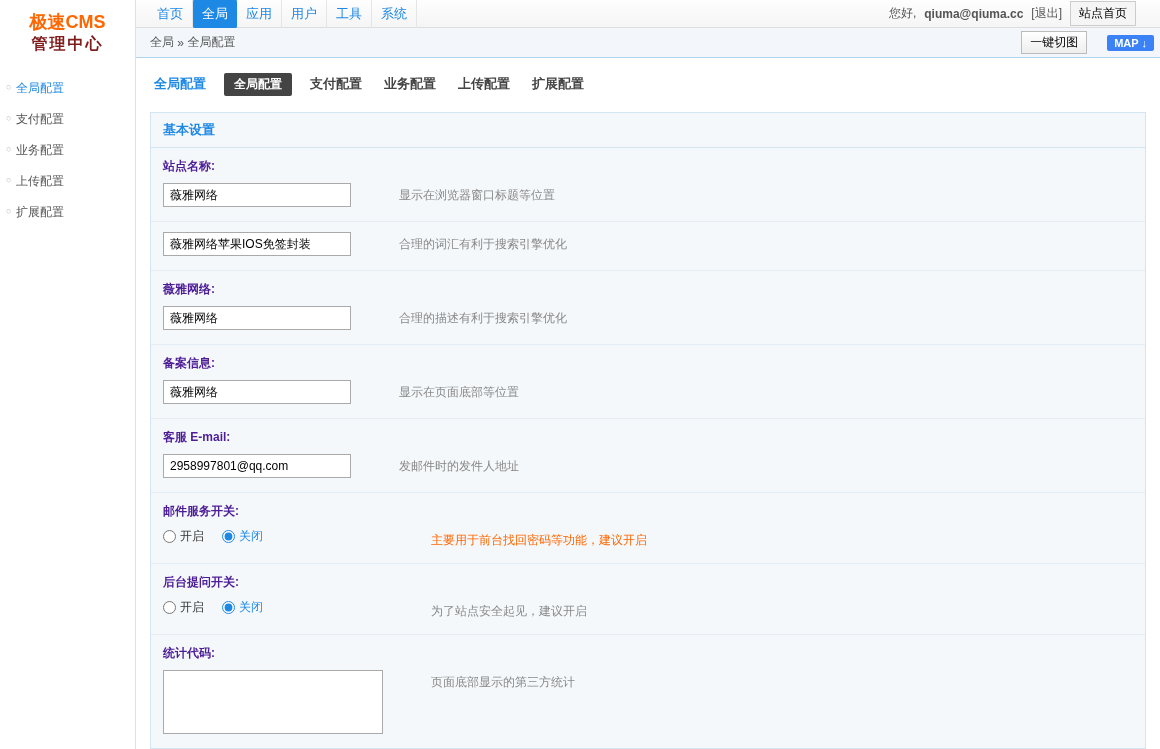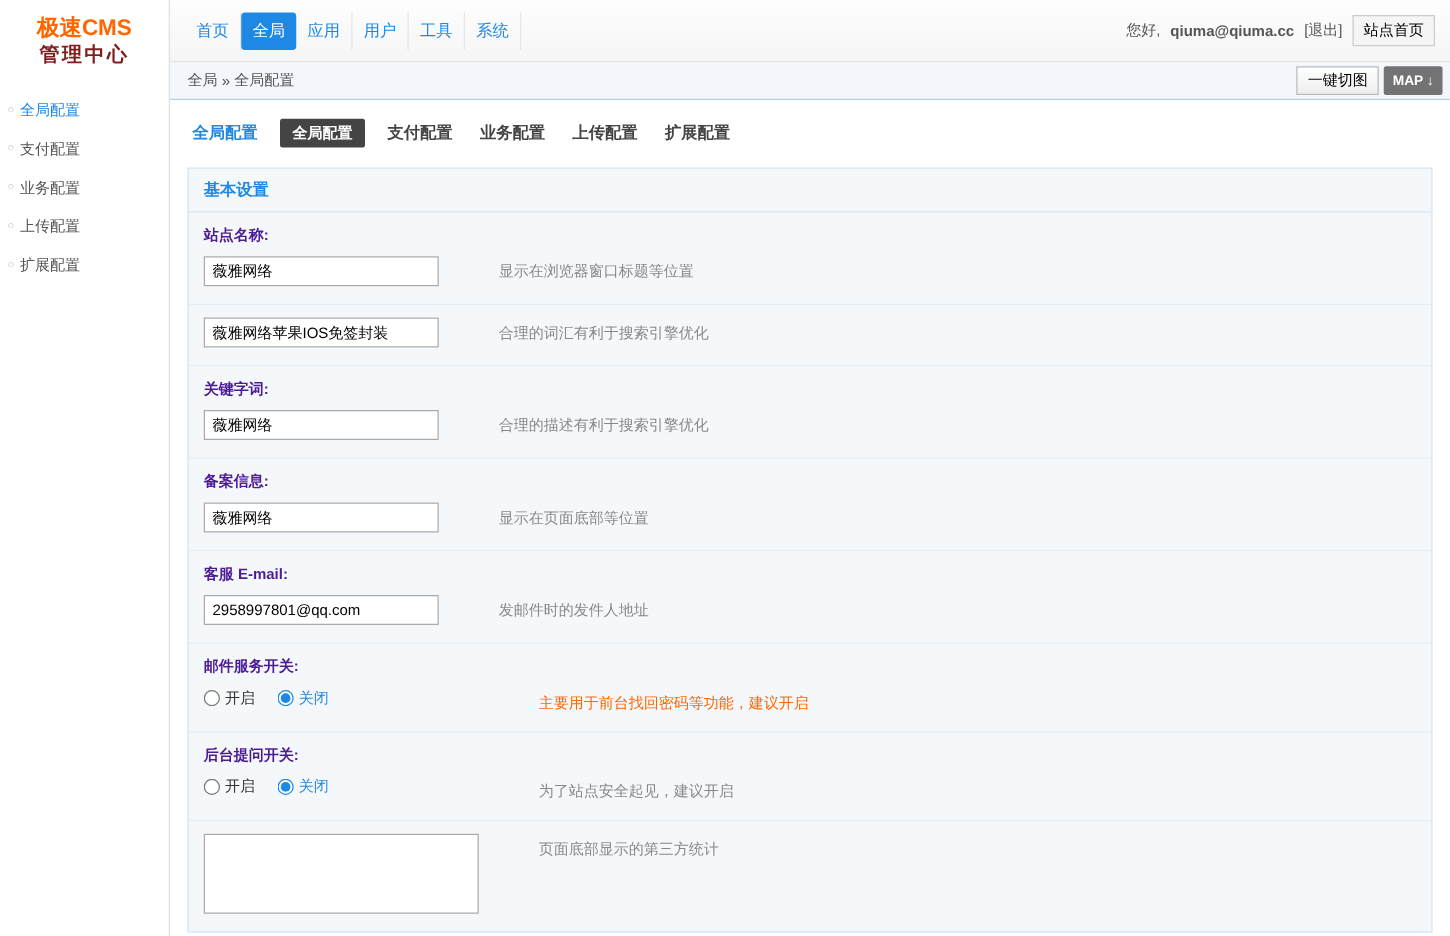--- a/index.html
+++ b/index.html
@@ -14,33 +14,33 @@
     .logo-line2 { color: #7f1d1d; font-size: 16px; font-weight: bold; letter-spacing: 2px; }
     .sidebar-menu { padding: 6px 0; flex: 1; }
     .sidebar-item { padding: 7px 16px; color: #555; cursor: pointer; position: relative; }
     .sidebar-item::before { content: "○"; color: #bbb; font-size: 9px; position: absolute; left: 6px; top: 9px; }
     .sidebar-item.active { color: #1e88e5; }
     
     
     .main { flex: 1; display: flex; flex-direction: column; }
     
     
-    .topbar { height: 50px; background: linear-gradient(#fefefe,#f5f5f5); border-bottom: 1px solid #ddd; display: flex; align-items: center; padding: 0 12px; position: relative; }
+    .topbar { height: 28px; background: linear-gradient(#fefefe,#f5f5f5); border-bottom: 1px solid #ddd; display: flex; align-items: center; padding: 0 12px; position: relative; }
     .topnav { display: flex; gap: 0; }
     .topnav-item { padding: 6px 9px; color: #1e88e5; font-size: 13px; cursor: pointer; border-right: 1px solid #e5e5e5; }
     .topnav-item.active { background: #1e88e5; color: #fff; border-radius: 3px; border-right: none; }
-    .topbar-right { position: absolute; right: 12px; display: flex; align-items: center; gap: 8px; color: #555; }
+    .topbar-right { position: absolute; right: 24px; display: flex; align-items: center; gap: 8px; color: #555; }
     .topbar-right .btn-home { border: 1px solid #ccc; padding: 3px 8px; background: #f5f5f5; cursor: pointer; font-size: 12px; }
     .topbar-right .logout { color: #555; }
     
     
     .breadcrumb { height: 30px; background: #f3f7fb; border-bottom: 1px solid #aed6f1; display: flex; align-items: center; padding: 0 14px; font-size: 12px; color: #555; position: relative; }
-    .breadcrumb-right { position: absolute; right: 6px; display: flex; gap: 4px; }
+    .breadcrumb-right { position: absolute; right: 6px; display: flex; gap: 20px; align-items: center; }
     .btn-switch { border: 1px solid #bbb; background: linear-gradient(#fff,#eee); padding: 2px 8px; font-size: 12px; cursor: pointer; }
-    .btn-map { background: #737373; color: #fff; border: none; padding: 2px 7px; font-size: 11px; font-weight: bold; cursor: pointer; border-radius: 2px; }
+    .btn-map { background: #3b82f6; color: #fff; border: none; padding: 2px 7px; font-size: 11px; font-weight: bold; cursor: pointer; border-radius: 2px; }
     .btn-map::after{content:" ↓";}
     
     
     .content { flex: 1; padding: 14px 14px 0; overflow-y: auto; background: #fff; }
     .tabs { display: flex; gap: 14px; margin-bottom: 16px; align-items: center; }
     .tab { color: #444; font-size: 13px; font-weight: bold; cursor: pointer; padding: 3px 4px; }
     .tab.blue { color: #1e88e5; }
     .tab.dark { background: #444; color: #fff; padding: 3px 10px; border-radius: 2px; font-size: 12px; }
     
     .panel { background: #f5f8fb; border: 1px solid #d4e5f2; }
@@ -127,21 +127,21 @@
         </div>
 
         <div class="form-group">
           <div class="form-row">
             <input class="form-input" type="text" value="薇雅网络苹果IOS免签封装" style="">
             <span class="form-hint">合理的词汇有利于搜索引擎优化</span>
           </div>
         </div>
 
         <div class="form-group">
-          <span class="form-label">关键字词:</span>
+          <span class="form-label">薇雅网络:</span>
           <div class="form-row">
             <input class="form-input" type="text" value="薇雅网络" style="">
             <span class="form-hint">合理的描述有利于搜索引擎优化</span>
           </div>
         </div>
 
         <div class="form-group">
           <span class="form-label">备案信息:</span>
           <div class="form-row">
             <input class="form-input" type="text" value="薇雅网络" style="">
@@ -185,20 +185,21 @@
               <label>
                   <input type="radio" name="qs" checked="" style="">
                   <span style="color:#1e88e5;">关闭</span>
                 </label>
             </div>
             <span class="form-hint">为了站点安全起见，建议开启</span>
           </div>
         </div>
 
         <div class="form-group">
+          <span class="form-label">统计代码:</span>
           <div class="form-row">
             <textarea class="form-textarea" style=""></textarea>
             <span class="form-hint">页面底部显示的第三方统计</span>
           </div>
         </div>
       </div>
 
     </div>
   </main>
 </div>

